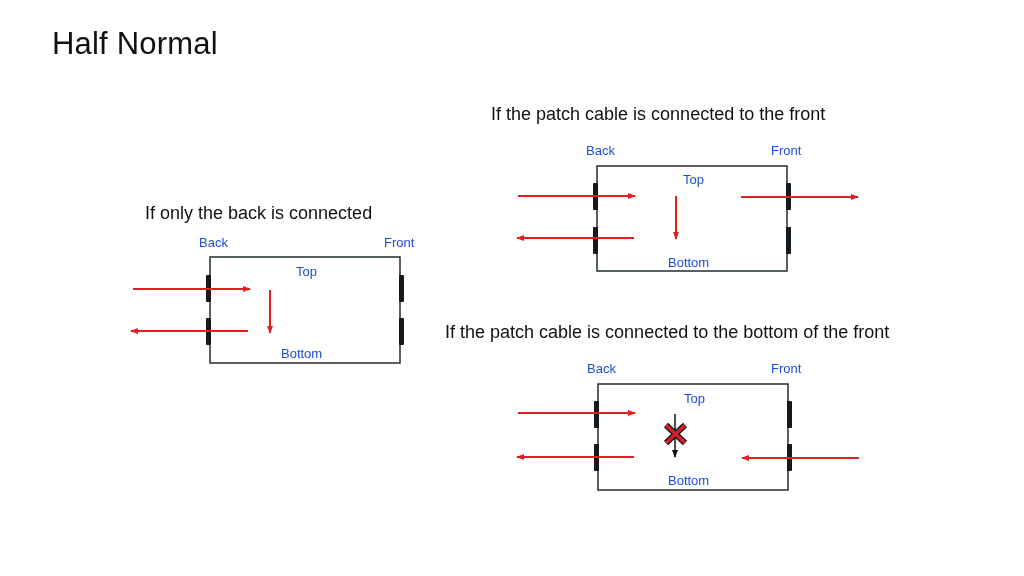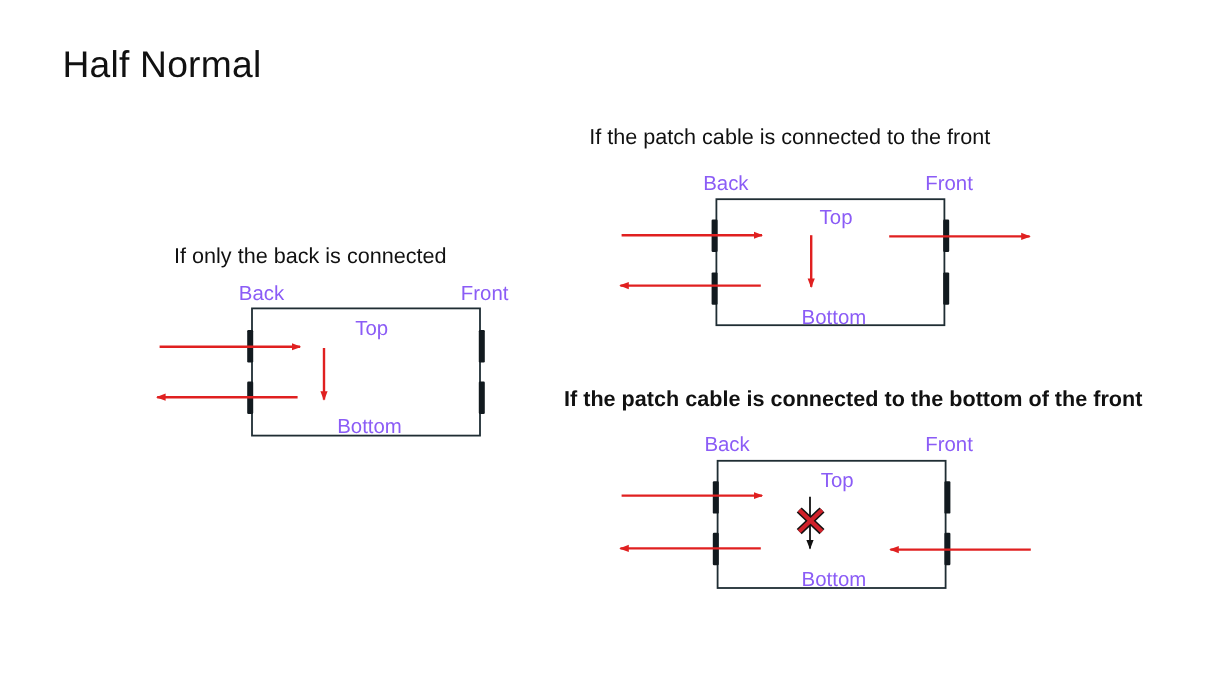--- a/index.html
+++ b/index.html
@@ -1,39 +1,39 @@
 <!DOCTYPE html>
 <html><head>
 <meta charset="utf-8">
 <style>
   html,body{margin:0;padding:0;background:#ffffff;}
   body{width:1024px;height:576px;position:relative;overflow:hidden;font-family:"Liberation Sans","DejaVu Sans",sans-serif;color:#111;}
-  .title{position:absolute;left:52px;top:36px;font-size:31px;font-weight:400;color:#111;letter-spacing:0.2px;}
+  .title{position:absolute;left:52px;top:26px;font-size:31px;font-weight:400;color:#111;letter-spacing:0.2px;}
   .caption{position:absolute;font-size:18px;color:#111;white-space:nowrap;}
-  .lbl{position:absolute;font-size:17px;color:#8b5cf6;white-space:nowrap;}
+  .lbl{position:absolute;font-size:13px;color:#1d4ed8;white-space:nowrap;}
   svg.diagram{position:absolute;left:0;top:0;}
 </style>
 </head>
 <body>
 
 <div class="title">Half Normal</div>
 
 <div class="caption" style="left:145px;top:203px;">If only the back is connected</div>
 <div class="lbl" style="left:199px;top:235px;">Back</div>
 <div class="lbl" style="left:384px;top:235px;">Front</div>
 <div class="lbl" style="left:296px;top:264px;">Top</div>
 <div class="lbl" style="left:281px;top:346px;">Bottom</div>
 
 <div class="caption" style="left:491px;top:104px;">If the patch cable is connected to the front</div>
 <div class="lbl" style="left:586px;top:143px;">Back</div>
 <div class="lbl" style="left:771px;top:143px;">Front</div>
 <div class="lbl" style="left:683px;top:172px;">Top</div>
 <div class="lbl" style="left:668px;top:255px;">Bottom</div>
 
-<div class="caption" style="left:470px;top:322px;font-weight:bold;">If the patch cable is connected to the bottom of the front</div>
+<div class="caption" style="left:445px;top:322px;">If the patch cable is connected to the bottom of the front</div>
 <div class="lbl" style="left:587px;top:361px;">Back</div>
 <div class="lbl" style="left:771px;top:361px;">Front</div>
 <div class="lbl" style="left:684px;top:391px;">Top</div>
 <div class="lbl" style="left:668px;top:473px;">Bottom</div>
 
 <svg class="diagram" width="1024" height="576" viewBox="0 0 1024 576">
   <defs>
     <marker id="ah-red" markerWidth="8" markerHeight="8" refX="7" refY="4" orient="auto" markerUnits="userSpaceOnUse">
       <path d="M0,1 L8,4 L0,7 Z" fill="#e02020"></path>
     </marker>

